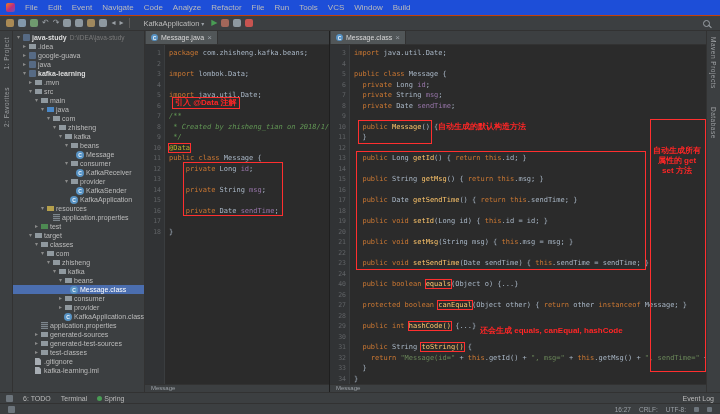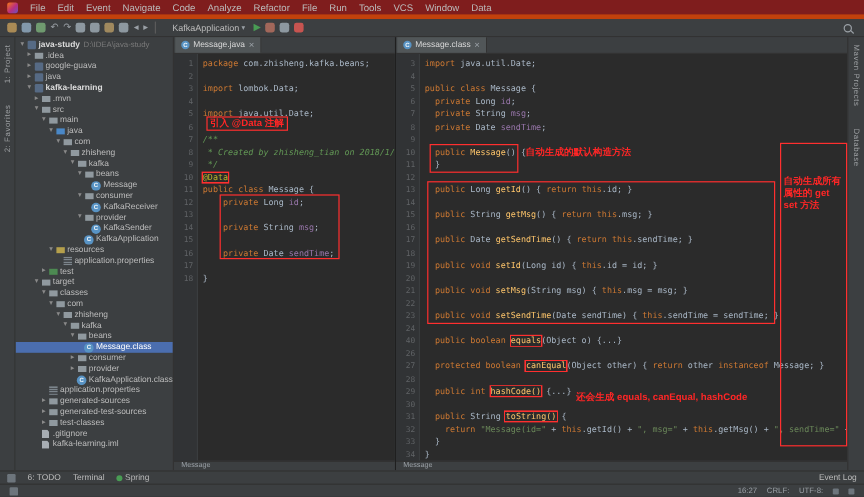--- a/index.html
+++ b/index.html
@@ -1,19 +1,19 @@
 <!DOCTYPE html>
 <html><head>
 <meta charset="utf-8">
 <style>
   * { margin:0; padding:0; box-sizing:border-box; }
   body { width:720px; height:414px; background:#2b2b2b; font-family:"Liberation Sans",sans-serif; overflow:hidden; }
   .window { position:relative; width:720px; height:414px; display:flex; flex-direction:column; background:#3c3f41; overflow:hidden; }
 
-  .menubar { flex:none; height:16px; display:flex; align-items:center; padding:0 6px; background:#7f1d1d; border-bottom:4px solid #c2410c; font-size:8px; color:#bbbbbb; }
+  .menubar { flex:none; height:16px; display:flex; align-items:center; padding:0 6px; background:#1d4ed8; border-bottom:1px solid #c2410c; font-size:8px; color:#bbbbbb; }
   .logo { width:9px; height:9px; border-radius:2px; background:linear-gradient(135deg,#f97a12,#b92d82 55%,#6954ba); margin-right:5px; flex:none; }
   .mitem { padding:0 5px; }
 
   .toolbar { flex:none; height:15px; display:flex; align-items:center; padding:0 6px; background:#3c3f41; border-bottom:1px solid #323232; }
   #tb-left, #tb-run { display:flex; align-items:center; gap:4px; }
   .tbicon { display:inline-block; width:8px; height:8px; border-radius:2px; }
   .tbglyph { font-size:8px; line-height:8px; }
   .sep { width:1px; height:10px; background:#5a5a5a; margin:0 6px; }
   .runconfig { display:flex; align-items:center; gap:2px; margin:0 7px; color:#bbbbbb; font-size:7.5px; }
   .chev { color:#9aa0a6; font-size:6px; }
@@ -55,21 +55,21 @@
   .code { flex:1; display:flex; min-height:0; background:#2b2b2b; overflow:hidden; }
   .gutter { flex:none; width:20px; background:#313335; border-right:1px solid #3a3d3f; padding-top:3px; }
   .ln { height:10.5px; font-family:"DejaVu Sans Mono",monospace; font-size:6.5px; line-height:10.5px; color:#606366; text-align:right; padding-right:3px; }
   .src { flex:1; padding:3px 0 0 4px; font-family:"DejaVu Sans Mono",monospace; font-size:7px; line-height:10.5px; color:#a9b7c6; white-space:pre; overflow:hidden; }
   .cl { height:10.5px; }
   .tk{color:#cc7832} .tf{color:#9876aa} .tm{color:#ffc66b} .ts{color:#6a8759}
   .tc{color:#629755;font-style:italic} .ta{color:#bbb529} .tp{color:#a9b7c6}
   .tok-box { box-shadow:0 0 0 1px #ff2f2f; }
   .crumb { flex:none; height:8px; background:#3c3f41; border-top:1px solid #323232; font-size:6px; line-height:7px; color:#9aa0a6; padding-left:6px; }
 
-  #overlays { position:absolute; left:0; top:0; width:692px; height:414px; pointer-events:none; z-index:20; }
+  #overlays { position:absolute; left:0; top:0; width:692px; height:414px; pointer-events:none; z-index:20;text-align:center; }
   .obox { position:absolute; border:1px solid #ff2f2f; }
   .olabel { position:absolute; color:#ff2626; font-size:8px; font-weight:bold; white-space:nowrap; line-height:10px; }
   .oboxed { border:1px solid #ff2f2f; padding:0 2px; }
 
   .bottombar { flex:none; height:11px; display:flex; align-items:center; gap:10px; padding:0 6px; font-size:7px; color:#bbbbbb; border-top:1px solid #323232; background:#3c3f41; }
   #btabs { display:flex; align-items:center; gap:10px; }
   .btab { display:flex; align-items:center; gap:2px; }
   .dot { width:5px; height:5px; border-radius:50%; background:#499c54; }
   .blob { display:inline-block; width:7px; height:7px; background:#6d757c; border-radius:1px; }
   .statusbar { flex:none; height:11px; display:flex; align-items:center; gap:8px; padding:0 8px; font-size:6.5px; color:#9aa0a6; border-top:1px solid #323232; background:#3c3f41; }
@@ -86,21 +86,21 @@
       <span class="mitem">Event</span>
       <span class="mitem">Navigate</span>
       <span class="mitem">Code</span>
       <span class="mitem">Analyze</span>
       <span class="mitem">Refactor</span>
       <span class="mitem">File</span>
       <span class="mitem">Run</span>
       <span class="mitem">Tools</span>
       <span class="mitem">VCS</span>
       <span class="mitem">Window</span>
-      <span class="mitem">Data</span>
+      <span class="mitem">Build</span>
     </div>
 
   <div class="toolbar">
     <span id="tb-left">
         <span class="tbicon" style="background: rgb(169, 138, 85);"></span>
         <span class="tbicon" style="background: rgb(130, 152, 171);"></span>
         <span class="tbicon" style="background: rgb(111, 154, 111);"></span>
         <span class="tbglyph" style="color: rgb(154, 160, 166);">↶</span>
         <span class="tbglyph" style="color: rgb(154, 160, 166);">↷</span>
         <span class="tbicon" style="background: rgb(141, 152, 160);"></span>

